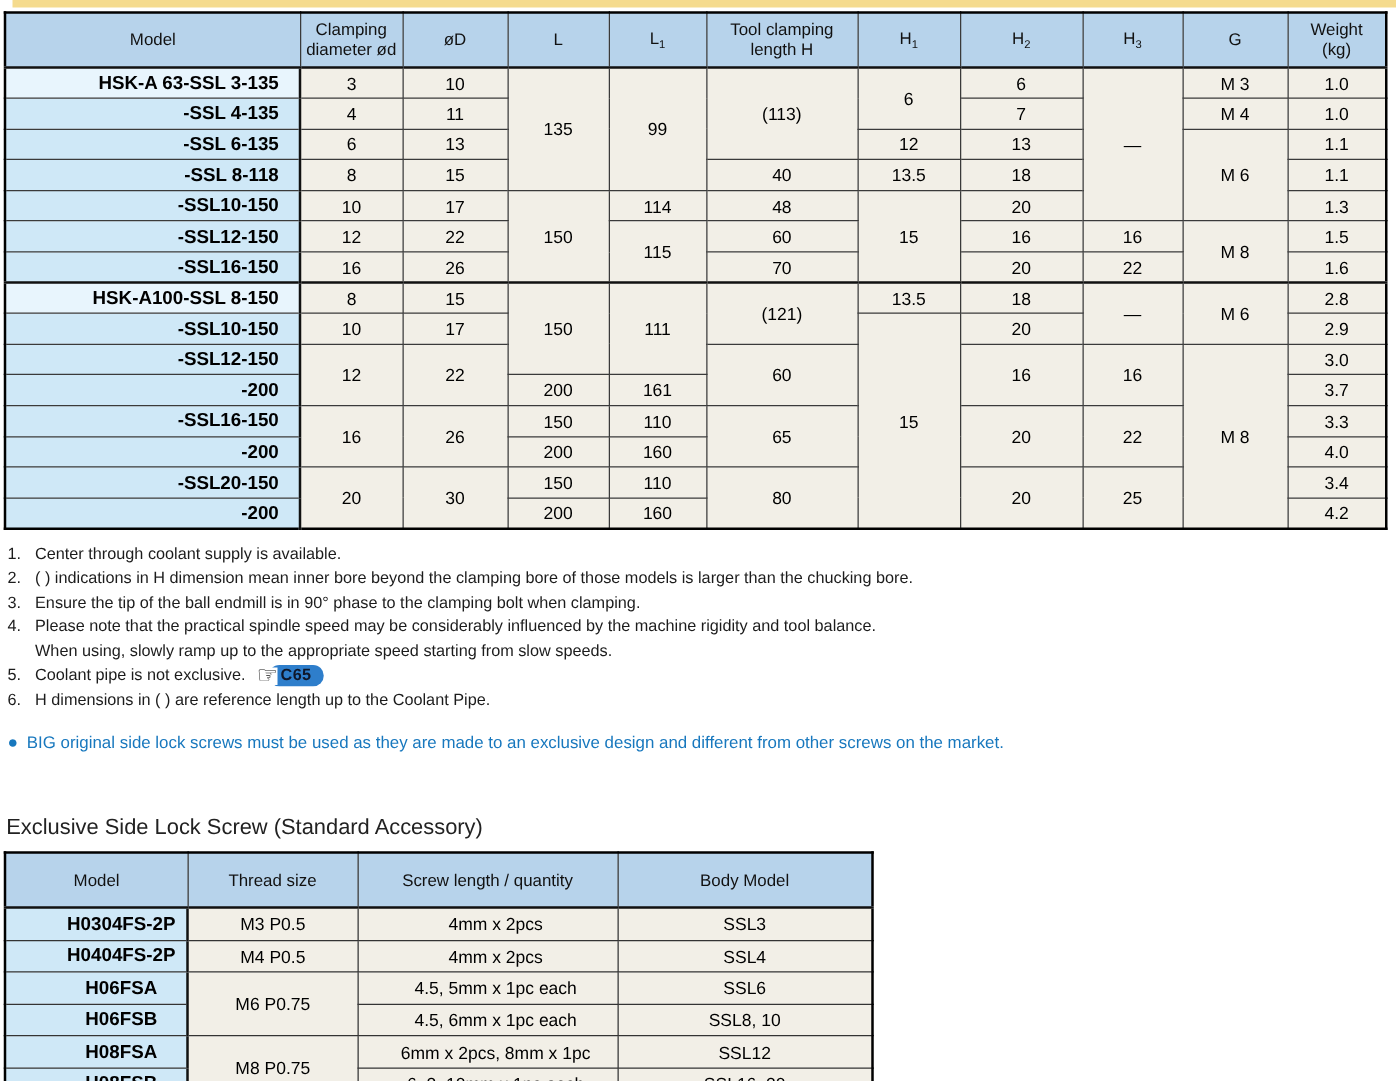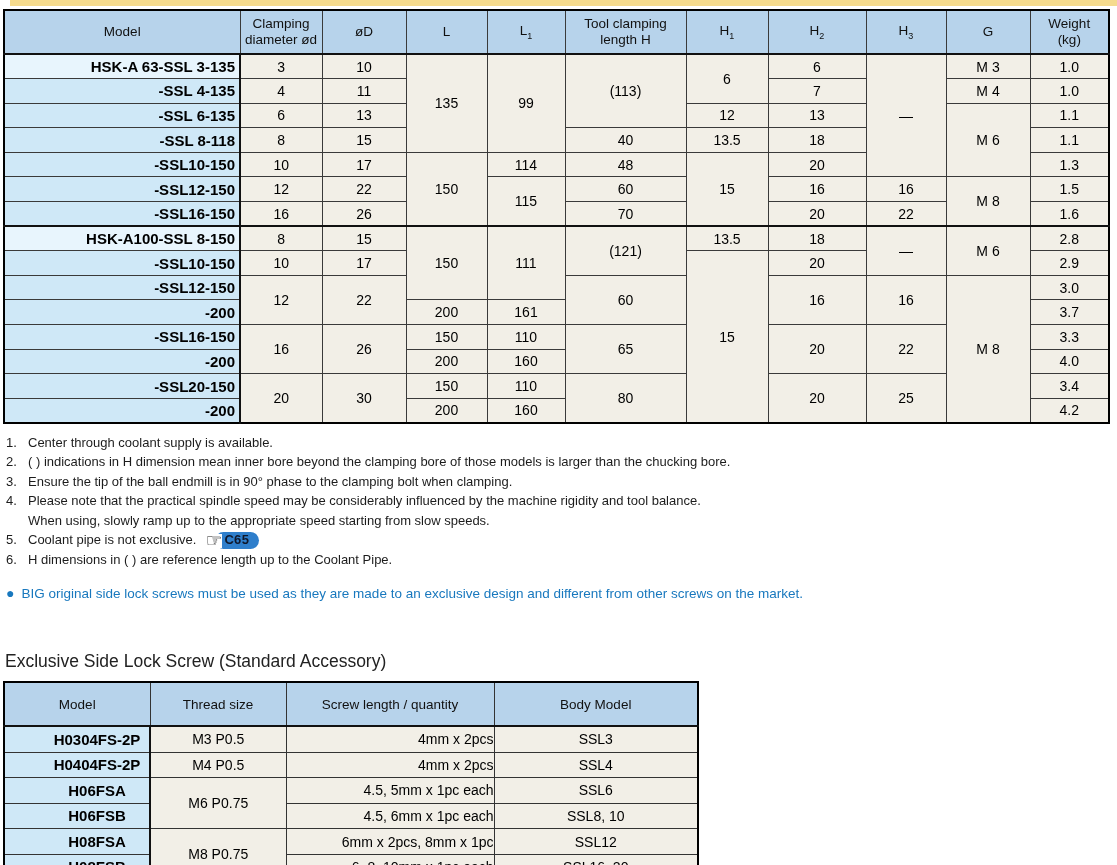--- a/index.html
+++ b/index.html
@@ -14,21 +14,21 @@
   .spec-table thead th{
     background:#b7d3eb;height:42px;font-size:13.5px;font-weight:400;
     text-align:center;vertical-align:middle;line-height:1.2;white-space:pre-line;
     border-bottom:2.2px solid #111;
   }
   .spec-table tbody tr{height:24.6px;}
   .spec-table tbody td{
     background:#f2efe7;font-size:14px;text-align:center;vertical-align:middle;color:#000;
   }
   .spec-table td.model{
-    background:#cfe8f7;text-align:right;padding-right:4px;
+    background:#cfe8f7;text-align:right;padding-right:16px;
     font-weight:bold;font-size:15px;border-right:2px solid #111;margin-left:24px;
   }
   .spec-table td.model.start{background:#e8f5fd;}
   .spec-table tr.gsep td{border-top:2.2px solid #111;}
   sub{font-size:9px;}
 
   
   .notes{list-style:none;margin:9px 0 0 0;padding:0 0 0 6px;}
   .notes li{display:flex;font-size:13px;line-height:19.5px;color:#1c1c1c;align-items:flex-start;}
   .notes .num{width:22px;flex:0 0 22px;}
@@ -46,21 +46,21 @@
   .acc-title{margin:50px 0 0 5px;font-size:17.5px;color:#222;}
   .acc-table{margin:9px 0 0 3px;border:2.5px solid #000;}
   .acc-table th, .acc-table td{border:1.5px solid #333;padding:0;}
   .acc-table thead th{
     background:#b7d3eb;height:42px;font-size:13.5px;font-weight:400;text-align:center;
     vertical-align:middle;border-bottom:2.2px solid #111;
   }
   .acc-table tbody tr{height:25.6px;}
   .acc-table tbody td{background:#f2efe7;font-size:14px;vertical-align:middle;color:#000;text-align:center;}
   .acc-table td.model{background:#cfe8f7;font-weight:bold;font-size:15px;text-align:center;border-right:2px solid #111;padding-left:40px;}
-  .acc-table td.left{text-align:right;padding-left:13px;}
+  .acc-table td.left{text-align:center;padding-left:13px;}
 </style>
 </head>
 <body>
 
 <div class="topbar"></div>
 
 <table class="spec-table">
   <colgroup>
       <col style="width: 236px;">
       <col style="width: 82px;">

